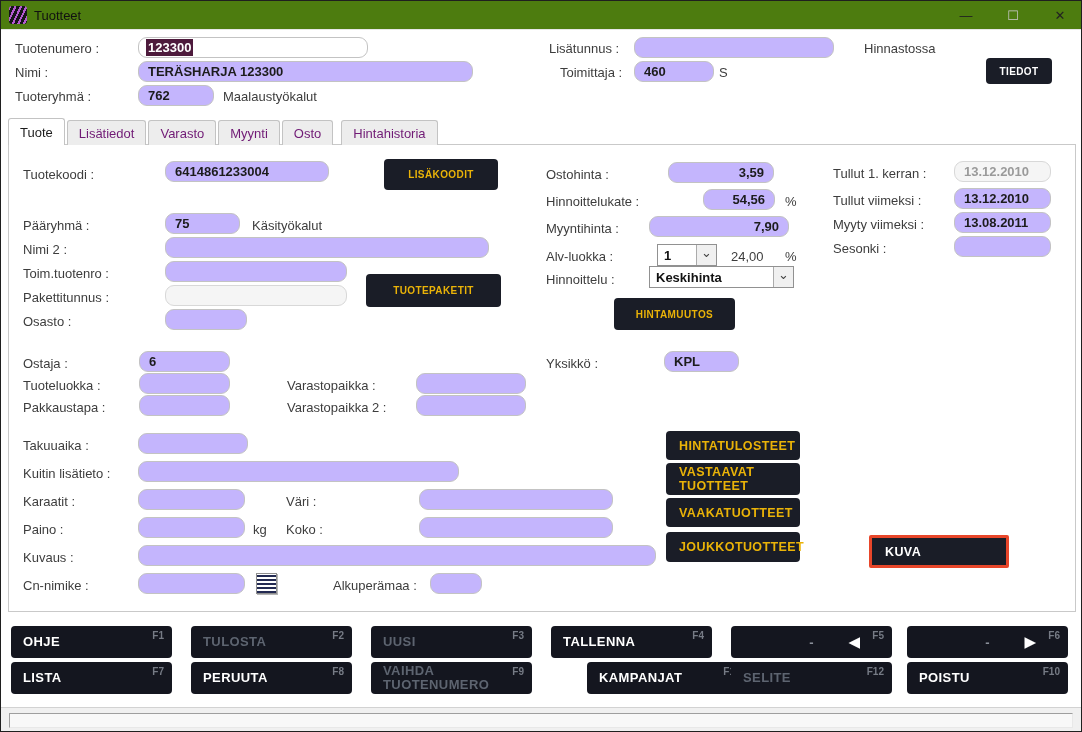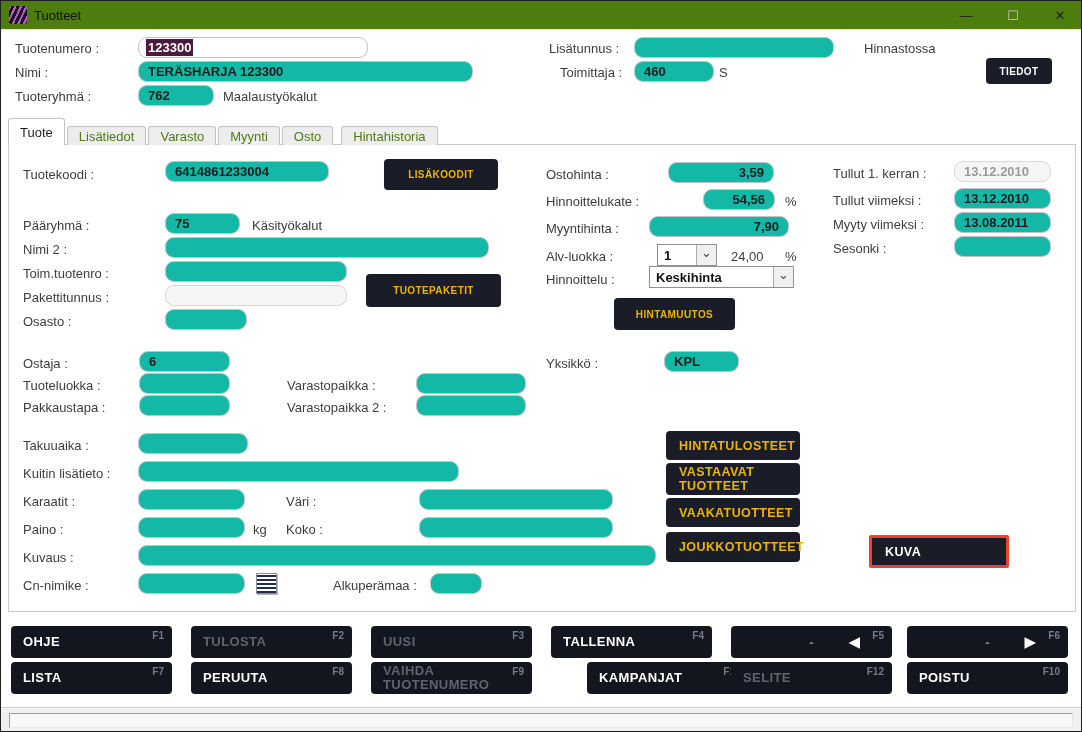--- a/index.html
+++ b/index.html
@@ -8,21 +8,21 @@
   
   .titlebar{position:absolute;left:0;top:0;width:100%;height:28px;background:#4d7c0f;border-bottom:1px solid #e6e6e6;}
   .app-icon{position:absolute;left:8px;top:5px;width:18px;height:18px;border-radius:3px;
             background:repeating-linear-gradient(115deg,#b45ad0 0 2px,#17141a 2px 5px);}
   .win-title{position:absolute;left:33px;top:7px;font-size:13px;color:#111;}
   .win-btn{position:absolute;top:0;width:34px;height:28px;display:flex;align-items:center;justify-content:center;
            font-size:13px;color:#222;cursor:default;}
   .win-btn.max{color:#c9c9c9;}
   
   .lbl{position:absolute;font-size:13px;color:#3d3d3d;white-space:nowrap;}
-  .fld{position:absolute;height:21px;border:1px solid #c3c3c3;border-radius:9px;background:#14b8a6;
+  .fld{position:absolute;height:21px;border:1px solid #c3c3c3;border-radius:9px;background:#c4b5fd;
        font-size:13px;font-weight:bold;color:#1c1c1c;padding:0 9px;box-sizing:border-box;
        font-family:"Liberation Sans",sans-serif;outline:none;}
   .fld.right{text-align:right;}
   .fld.dis{background:#f5f5f5;border-color:#d8d8d8;color:#9a9a9a;}
   .fldbox{position:absolute;height:21px;border:1px solid #c3c3c3;border-radius:9px;background:#fff;
           box-sizing:border-box;display:flex;align-items:center;padding:0 7px;font-size:13px;font-weight:bold;}
   .sel{background:#4d1a3c;color:#fff;padding:0 2px;line-height:17px;}
   
   .btn-dark{position:absolute;background:#1a1d27;border:none;border-radius:4px;color:#fff;font-weight:bold;
             font-size:10px;letter-spacing:.4px;display:flex;align-items:center;justify-content:center;
@@ -31,22 +31,22 @@
   .btn-dark.leftal{justify-content:flex-start;padding-left:13px;text-align:left;line-height:14px;font-size:12.5px;}
   .btn-kuva{border:3px solid #e8462a;border-radius:2px;}
   
   .combo{position:absolute;height:22px;border:1px solid #919191;background:#fff;box-sizing:border-box;
          display:flex;align-items:stretch;font-size:13px;color:#111;cursor:default;}
   .combo .txt{flex:1;display:flex;align-items:center;padding:0 6px;font-weight:bold;white-space:nowrap;overflow:hidden;}
   .combo .arr{width:19px;background:#f0f0f0;border-left:1px solid #ababab;display:flex;align-items:center;
               justify-content:center;color:#444;font-size:13px;line-height:10px;padding-bottom:5px;}
   
   .tabs{position:absolute;left:7px;top:117px;height:27px;display:flex;align-items:flex-end;z-index:3;}
-  .tab{height:19px;box-sizing:border-box;border:1px solid #c3c3c3;border-bottom:none;border-radius:3px 3px 0 0;
-       background:#ededed;color:#4d7c0f;font-size:13px;padding:0 11px;display:flex;align-items:center;
+  .tab{height:25px;box-sizing:border-box;border:1px solid #c3c3c3;border-bottom:none;border-radius:3px 3px 0 0;
+       background:#ededed;color:#701a75;font-size:13px;padding:0 11px;display:flex;align-items:center;
        margin-right:2px;cursor:default;}
   .tab.active{height:27px;background:#fff;color:#1c1c1c;position:relative;}
   .tab.gap{margin-left:6px;}
   .panel{position:absolute;left:7px;top:143px;width:1068px;height:468px;border:1px solid #c9c9c9;
          background:#fff;box-sizing:border-box;z-index:1;}
   .z{z-index:2;}
   
   .list-icon{position:absolute;width:21px;height:21px;box-sizing:border-box;border:1px solid #8f8f8f;
              background:repeating-linear-gradient(#ffffff 0 1px,#232a52 1px 3px,#ffffff 3px 4px);
              box-shadow:1px 1px 0 #b5b5b5;cursor:default;}

